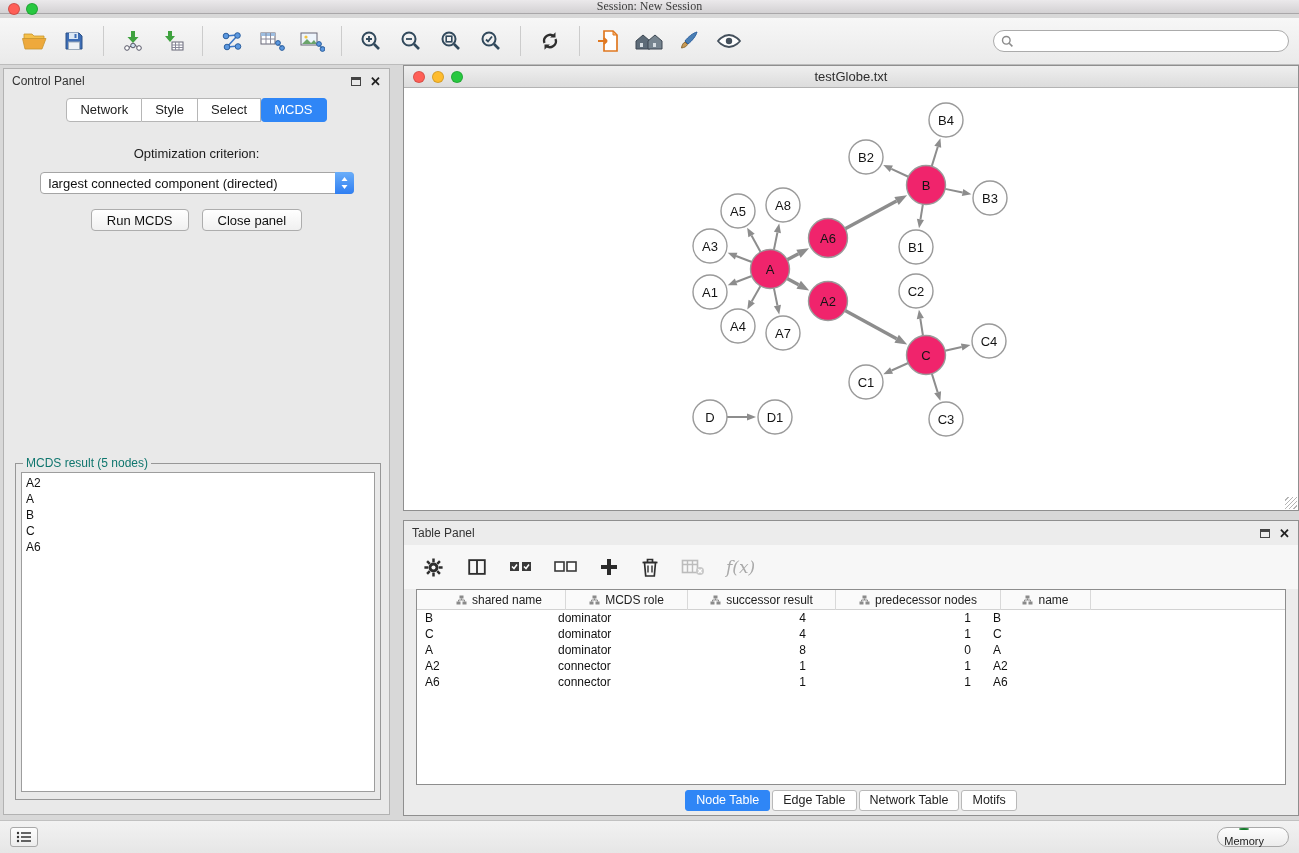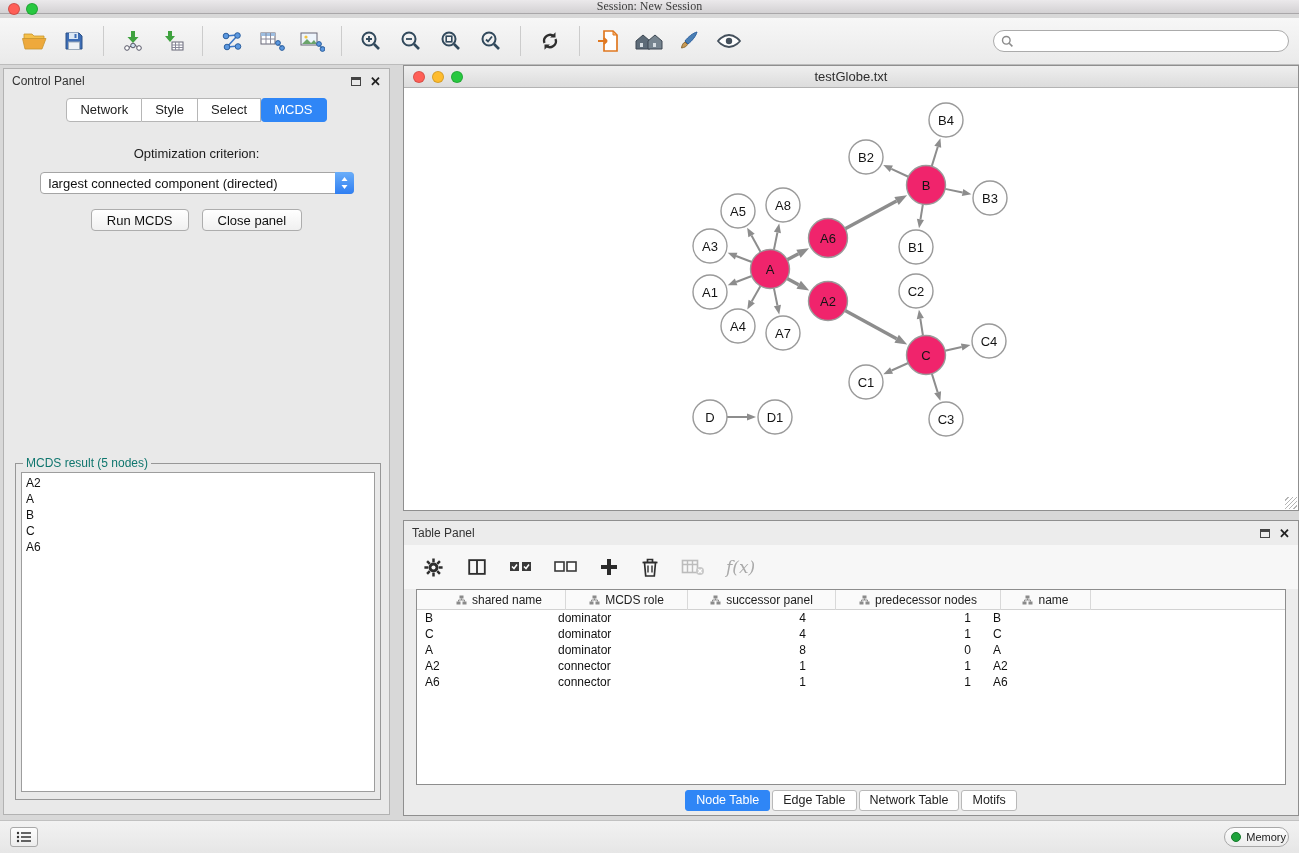--- a/index.html
+++ b/index.html
@@ -91,21 +91,21 @@
     border-radius:3px; color:#222; }
   .tp-tab.active { background:#2f86f6; border-color:#2f86f6; color:#ffffff; }
 
   
   .statusbar { position:absolute; left:0; top:820px; width:1299px; height:33px;
     background:linear-gradient(#f2f2f2,#e6e6e6); border-top:1px solid #c1c1c1;
     display:flex; align-items:center; padding:0 10px; }
   .list-btn { width:28px; height:20px; border:1px solid #a8a8a8; border-radius:3px;
     background:linear-gradient(#fdfdfd,#ececec); display:flex; align-items:center; justify-content:center; }
   .memory-btn { margin-left:auto; height:20px; border:1px solid #a8a8a8; border-radius:11px;
-    background:linear-gradient(#fdfdfd,#ececec); display:flex; align-items:center; gap:5px; padding:0 2px 0 6px; }
+    background:linear-gradient(#fdfdfd,#ececec); display:flex; align-items:center; gap:5px; padding:0 24px 0 6px;flex-direction:column; }
   .memory-dot { width:10px; height:10px; border-radius:50%; background:#1fa33c; border:1px solid #157a2b; }
   .memory-label { font-size:11px; color:#222; }
 </style>
 </head>
 <body>
 
 <div class="app">
 
   <div class="titlebar">
     <div class="traffic">
@@ -475,21 +475,21 @@
           </div>
           <div class="th" style="width: 148px;">
             <span style="display: flex;">
               <svg width="11" height="10" viewBox="0 0 11 10">
                 <rect x="3.5" y="0.5" width="4" height="3" fill="#8a8a8a"></rect>
                 <rect x="0.5" y="6.5" width="4" height="3" fill="#8a8a8a"></rect>
                 <rect x="6.5" y="6.5" width="4" height="3" fill="#8a8a8a"></rect>
                 <path d="M5.5 3.5v1.5M2.5 6.5V5h6v1.5" stroke="#8a8a8a" fill="none"></path>
               </svg>
             </span>
-            <span>successor panel</span>
+            <span>successor result</span>
           </div>
           <div class="th" style="width: 165px;">
             <span style="display: flex;">
               <svg width="11" height="10" viewBox="0 0 11 10">
                 <rect x="3.5" y="0.5" width="4" height="3" fill="#8a8a8a"></rect>
                 <rect x="0.5" y="6.5" width="4" height="3" fill="#8a8a8a"></rect>
                 <rect x="6.5" y="6.5" width="4" height="3" fill="#8a8a8a"></rect>
                 <path d="M5.5 3.5v1.5M2.5 6.5V5h6v1.5" stroke="#8a8a8a" fill="none"></path>
               </svg>
             </span>

